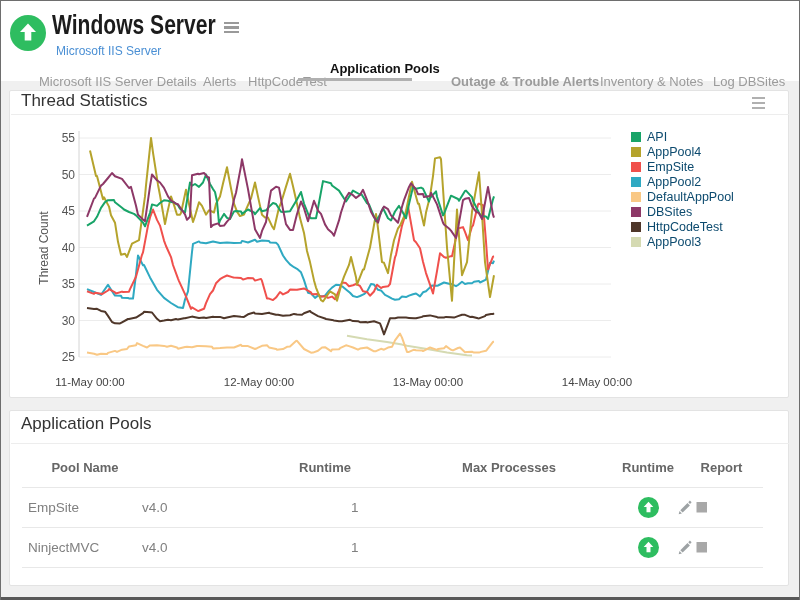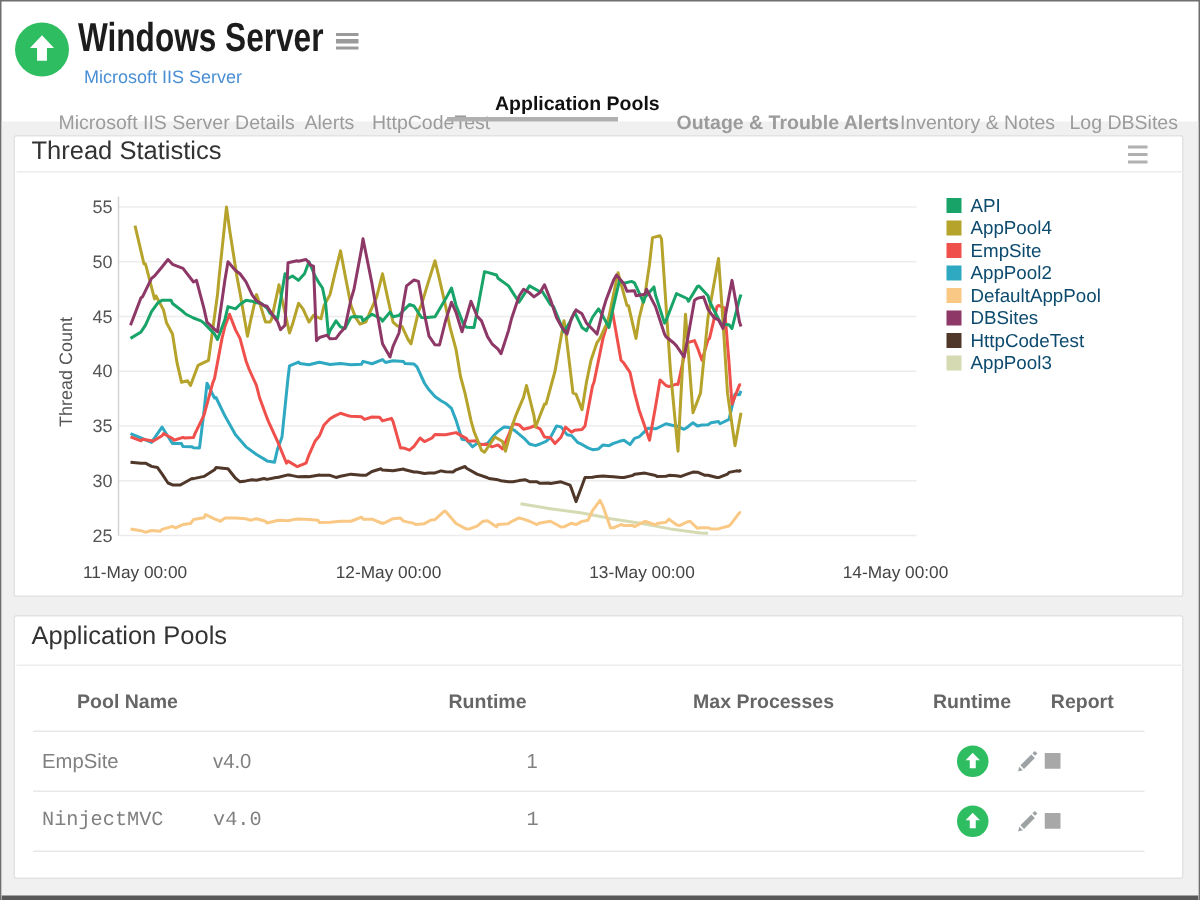--- a/index.html
+++ b/index.html
@@ -24,21 +24,21 @@
   .psep { position:absolute; left:1px; width:778px; height:1px; background:#ededed; }
   .pmenu { position:absolute; left:742px; top:6px; }
   .pmenu div { width:13px; height:2px; background:#b0b0b0; margin-bottom:3px; }
   .legend { position:absolute; left:630px; top:129px; font-size:12.5px; color:#0c4a6e; }
   .legend .li { height:15px; line-height:15px; margin-bottom:0; white-space:nowrap; }
   .legend .sw { display:inline-block; width:10px; height:10px; margin-right:6px; vertical-align:-1px; }
   table.tbl { position:absolute; left:21px; top:447px; width:741px; border-collapse:collapse; table-layout:fixed; font-size:13.5px; }
   table.tbl th { font-size:13px; color:#666; font-weight:bold; text-align:center; height:39px; vertical-align:middle; }
   table.tbl th.num { text-align:right; }
   table.tbl td { color:#808080; height:40px; vertical-align:middle; border-top:1px solid #e8e8e8; }
-  table.tbl tr.last td { border-bottom:1px solid #e8e8e8;font-family:Liberation Mono, monospace; }
+  table.tbl tr.last td { border-bottom:1px solid #e8e8e8; }
   .scirc { width:21px; height:21px; border-radius:50%; background:#2ebd60; position:relative; }
   .num { text-align:left; }
 </style>
 </head>
 <body>
 <div class="page">
   <div class="graybg"></div>
 
   <div class="circ"><svg width="36" height="36" viewBox="0 0 36 36">
         <path d="M18 8.5 L26 17 L21.3 17 L21.3 25.5 L14.7 25.5 L14.7 17 L10 17 Z" fill="#fff"></path>

